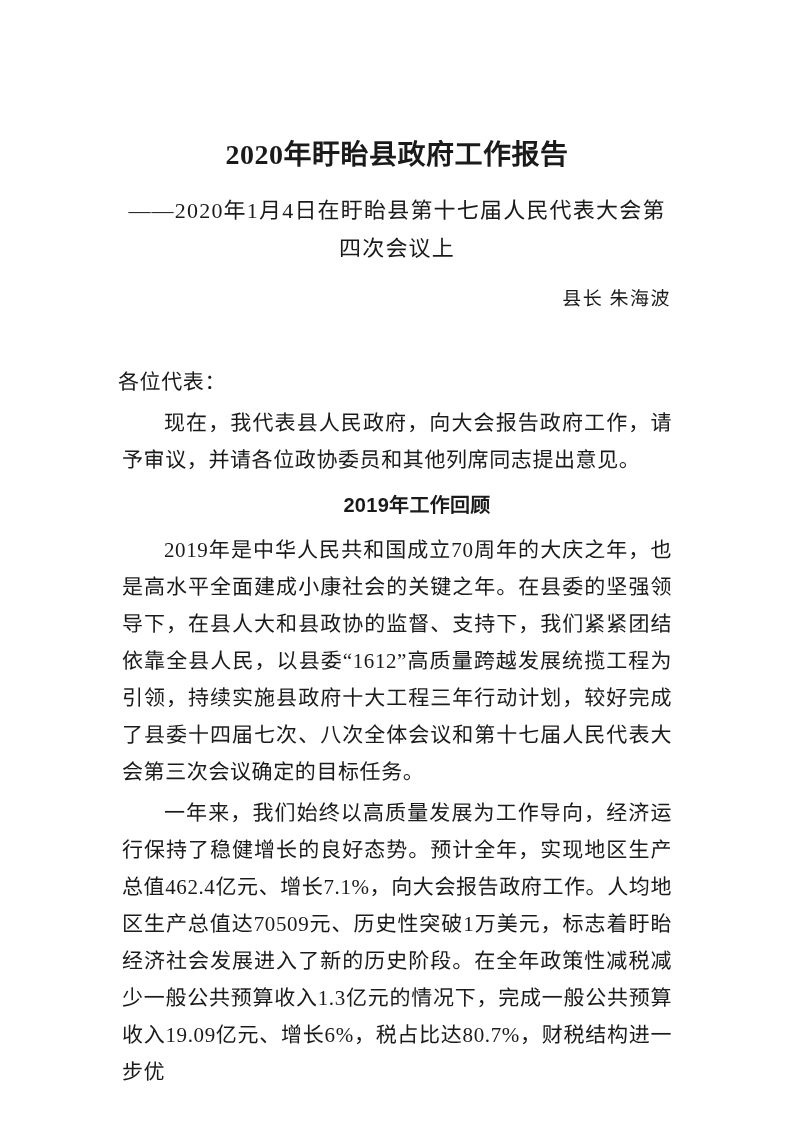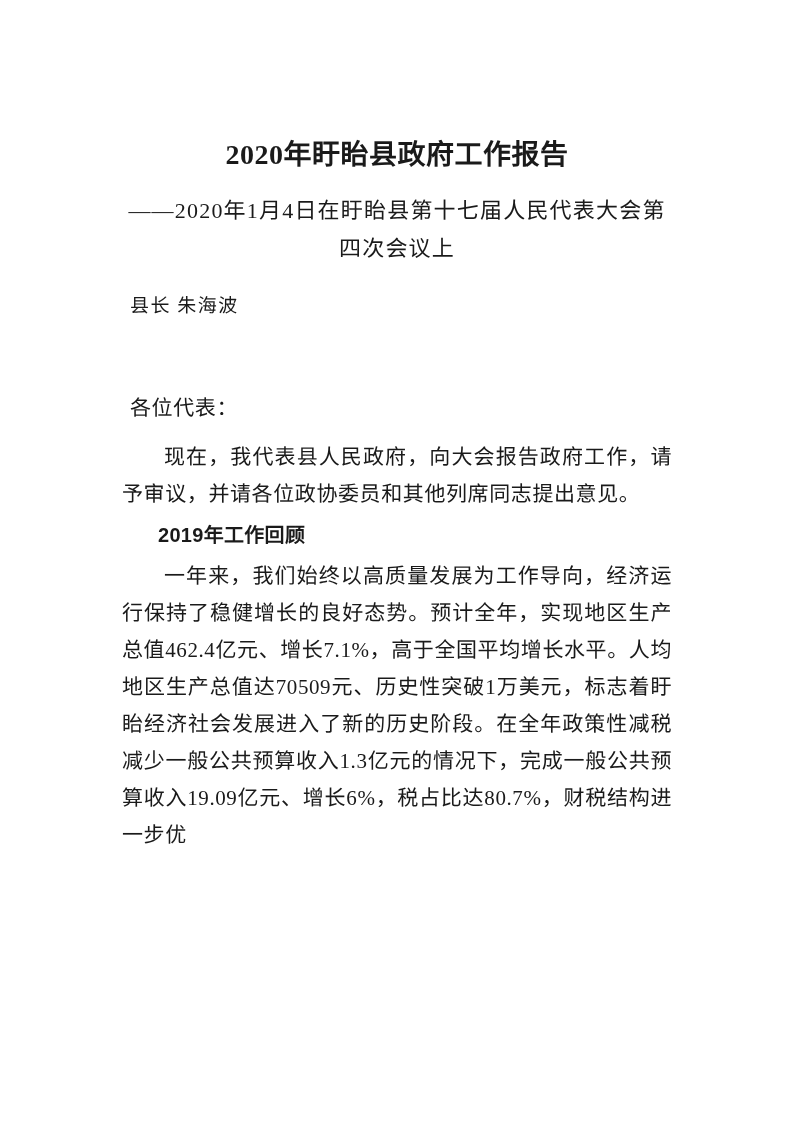--- a/index.html
+++ b/index.html
@@ -57,58 +57,58 @@
     letter-spacing: 1.2px;
     margin: 0;
     padding-top: 18px;
   }
 
   .doc-byline {
     font-family: "Liberation Serif", "DejaVu Serif", serif;
     font-weight: normal;
     font-size: 19px;
     line-height: 36px;
-    text-align: left;
+    text-align: right;
     letter-spacing: 1.5px;
-    margin: 12px;
+    margin: 5px;
     padding-top: 8px;
   }
 
   
   .body-block {
     padding-top: 42px;
   }
 
   .salutation {
     font-size: 21px;
     line-height: 37px;
-    margin: 12px;
+    margin: 0;
     text-align: left;
     letter-spacing: 0.6px;
   }
 
   .para {
     font-size: 21px;
     line-height: 37px;
     margin: 4px;
     text-align: justify;
     text-align-last: left;
     text-justify: inter-ideograph;
     text-indent: 2em;
     letter-spacing: 0.6px;
   }
 
   .section-heading {
     font-family: "Liberation Sans", "DejaVu Sans", sans-serif;
     font-weight: bold;
     font-size: 20px;
     line-height: 37px;
-    margin: 0;
+    margin: 8px;
     text-indent: 2em;
-    text-align: left;
+    text-align: center;
     letter-spacing: 0.3px;
   }
 </style>
 </head>
 <body>
 
 <div class="page">
   <div class="content">
 
     <h1 class="doc-title">2020年盱眙县政府工作报告</h1>
@@ -118,18 +118,19 @@
     <p class="doc-byline">县长  朱海波</p>
 
     <div class="body-block">
 
       <p class="salutation">各位代表：</p>
 
       <p class="para">现在，我代表县人民政府，向大会报告政府工作，请予审议，并请各位政协委员和其他列席同志提出意见。</p>
 
       <h2 class="section-heading">2019年工作回顾</h2>
 
+      <p class="para">2019年是中华人民共和国成立70周年的大庆之年，也是高水平全面建成小康社会的关键之年。在县委的坚强领导下，在县人大和县政协的监督、支持下，我们紧紧团结依靠全县人民，以县委“1612”高质量跨越发展统揽工程为引领，持续实施县政府十大工程三年行动计划，较好完成了县委十四届七次、八次全体会议和第十七届人民代表大会第三次会议确定的目标任务。</p>
 
-      <p class="para">一年来，我们始终以高质量发展为工作导向，经济运行保持了稳健增长的良好态势。预计全年，实现地区生产总值462.4亿元、增长7.1%，高于全国平均增长水平。人均地区生产总值达70509元、历史性突破1万美元，标志着盱眙经济社会发展进入了新的历史阶段。在全年政策性减税减少一般公共预算收入1.3亿元的情况下，完成一般公共预算收入19.09亿元、增长6%，税占比达80.7%，财税结构进一步优</p>
+      <p class="para">一年来，我们始终以高质量发展为工作导向，经济运行保持了稳健增长的良好态势。预计全年，实现地区生产总值462.4亿元、增长7.1%，向大会报告政府工作。人均地区生产总值达70509元、历史性突破1万美元，标志着盱眙经济社会发展进入了新的历史阶段。在全年政策性减税减少一般公共预算收入1.3亿元的情况下，完成一般公共预算收入19.09亿元、增长6%，税占比达80.7%，财税结构进一步优</p>
 
     </div>
   </div>
 </div>
 
 </body></html>

